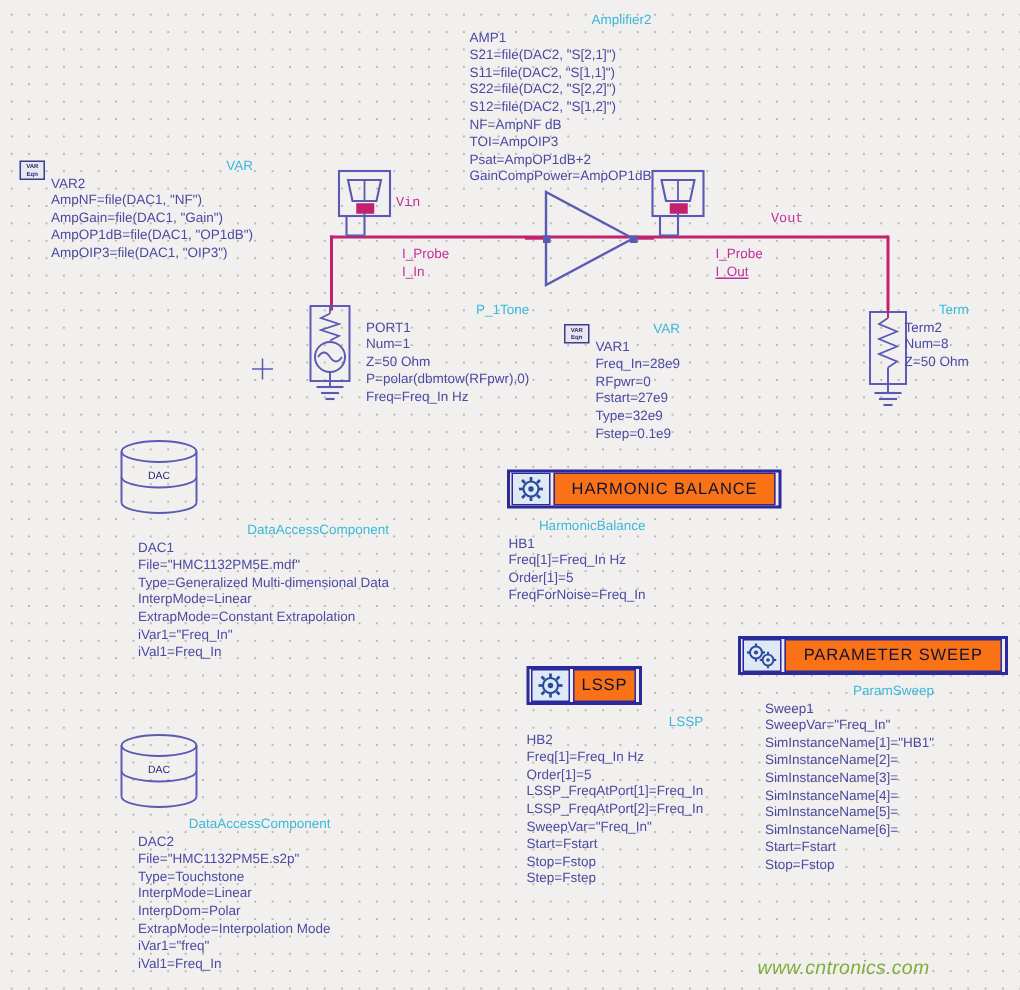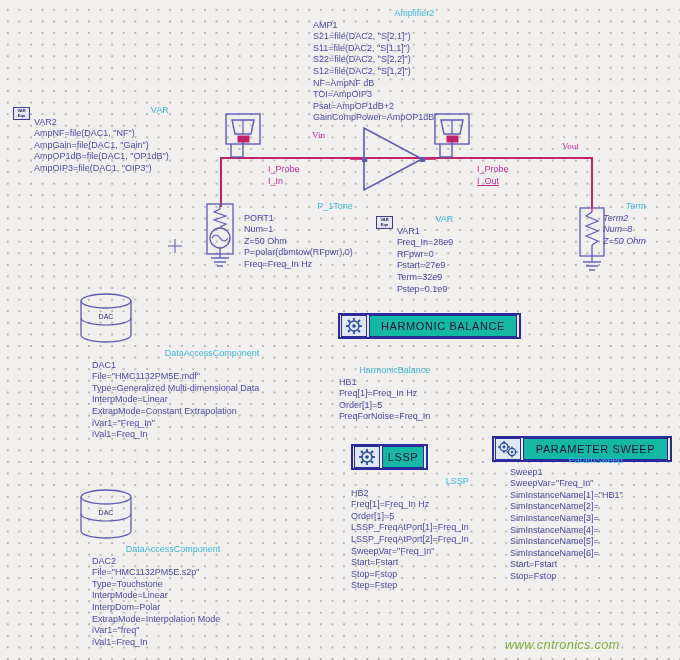--- a/index.html
+++ b/index.html
@@ -14,27 +14,26 @@
     height:660px;
     overflow:hidden;
     background-color:#f2f0ef;
     background-image:
       radial-gradient(circle, #b9b5b2 0.7px, rgba(0,0,0,0) 0.8px);
     background-size:11.6px 11.6px;
     background-position:2px 4px;
   }
   .lbl{
     position:absolute;
-    font-family:Liberation Serif, serif;
+    font-family:Liberation Mono, monospace;
     font-size:9px;
     line-height:11.6px;
     color:#4a4aa0;
     white-space:pre;
     letter-spacing:0px;
-    margin-left:48px;
   }
   .lbl.net{ color:#c0309a; font-size:9px;}
   .blk{ position:absolute; }
 
   
   .textblock{ position:absolute; }
   .textblock div{
     font-size:9px;
     line-height:11.6px;
     color:#4a4aa0;
@@ -85,21 +84,21 @@
   .simbox .simlabel{
     flex:1;
     text-align:center;
     font-size:11px;
     color:#111133;
     letter-spacing:0.6px;
     border:1px solid #2a2a9c;
     margin:1px 2px 1px 1px;
     height:22px;
     line-height:20px;
-    background:#14b8a6;
+    background:#f97316;
     box-sizing:border-box;
     font-family:"Liberation Sans", sans-serif;
   }
   .watermark{
     position:absolute;
     font-size:13px;
     color:#7fae3a;
     font-family:"Liberation Sans", sans-serif;
     letter-spacing:0.2px;
   }
@@ -211,34 +210,34 @@
   <div class="varicon" style="left:376px;top:216px;">
     <b>VAR</b>
     <b>Eqn</b>
   </div>
   <div class="textblock" style="left:397px;top:214px;">
     <div class="hdr">VAR</div>
     <div>VAR1</div>
     <div>Freq_In=28e9</div>
     <div>RFpwr=0</div>
     <div>Fstart=27e9</div>
-    <div>Term=32e9</div>
+    <div>Type=32e9</div>
     <div>Fstep=0.1e9</div>
   </div>
 
   <svg class="blk" style="left:572px;top:200px;" width="42" height="78" viewBox="0 0 42 78">
     <rect x="8" y="8" width="24" height="48" fill="none" stroke="#5a5ab5" stroke-width="1.3"></rect>
     <line x1="20" y1="0" x2="20" y2="12" stroke="#c2216b" stroke-width="1.3"></line>
     <polyline points="20,12 14,16 26,21 14,26 26,31 14,36 26,41 20,45" fill="none" stroke="#5a5ab5" stroke-width="1.2"></polyline>
     <line x1="20" y1="45" x2="20" y2="62" stroke="#5a5ab5" stroke-width="1.3"></line>
     <line x1="11" y1="62" x2="29" y2="62" stroke="#5a5ab5" stroke-width="1.4"></line>
     <line x1="14" y1="66" x2="26" y2="66" stroke="#5a5ab5" stroke-width="1.4"></line>
     <line x1="17" y1="70" x2="23" y2="70" stroke="#5a5ab5" stroke-width="1.4"></line>
   </svg>
-  <div class="textblock" style="left:603px;top:201px;font-style:italic;">
+  <div class="textblock" style="left:603px;top:201px;">
     <div class="hdr">Term</div>
     <div>Term2</div>
     <div>Num=8</div>
     <div>Z=50 Ohm</div>
   </div>
 
   <svg class="blk" style="left:78px;top:293px;" width="56" height="50" viewBox="0 0 56 50">
     <ellipse cx="28" cy="8" rx="25" ry="7" fill="none" stroke="#5a5ab5" stroke-width="1.3"></ellipse>
     <line x1="3" y1="8" x2="3" y2="42" stroke="#5a5ab5" stroke-width="1.3"></line>
     <line x1="53" y1="8" x2="53" y2="42" stroke="#5a5ab5" stroke-width="1.3"></line>
@@ -269,29 +268,29 @@
           <line x1="15" y1="9" x2="18" y2="9"></line>
           <line x1="4" y1="3" x2="6" y2="5"></line>
           <line x1="14" y1="13" x2="16" y2="15"></line>
           <line x1="16" y1="3" x2="14" y2="5"></line>
           <line x1="6" y1="13" x2="4" y2="15"></line>
         </g>
       </svg>
     </div>
     <div class="simlabel">HARMONIC BALANCE</div>
   </div>
-  <div class="textblock" style="left:339px;top:345px;margin-top:20px;">
+  <div class="textblock" style="left:339px;top:345px;">
     <div class="hdr">HarmonicBalance</div>
     <div>HB1</div>
     <div>Freq[1]=Freq_In Hz</div>
     <div>Order[1]=5</div>
     <div>FreqForNoise=Freq_In</div>
   </div>
 
-  <div class="simbox" style="left:492px;top:436px;width:180px;">
+  <div class="simbox" style="left:492px;top:424px;width:180px;">
     <div class="simicon">
       <svg width="22" height="18" viewBox="0 0 22 18">
         <circle cx="7" cy="7" r="4" fill="none" stroke="#2a4a9c" stroke-width="1.3"></circle>
         <circle cx="7" cy="7" r="1.4" fill="#2a4a9c"></circle>
         <g stroke="#2a4a9c" stroke-width="1.5">
           <line x1="7" y1="1" x2="7" y2="3"></line>
           <line x1="7" y1="11" x2="7" y2="13"></line>
           <line x1="1" y1="7" x2="3" y2="7"></line>
           <line x1="11" y1="7" x2="13" y2="7"></line>
         </g>

